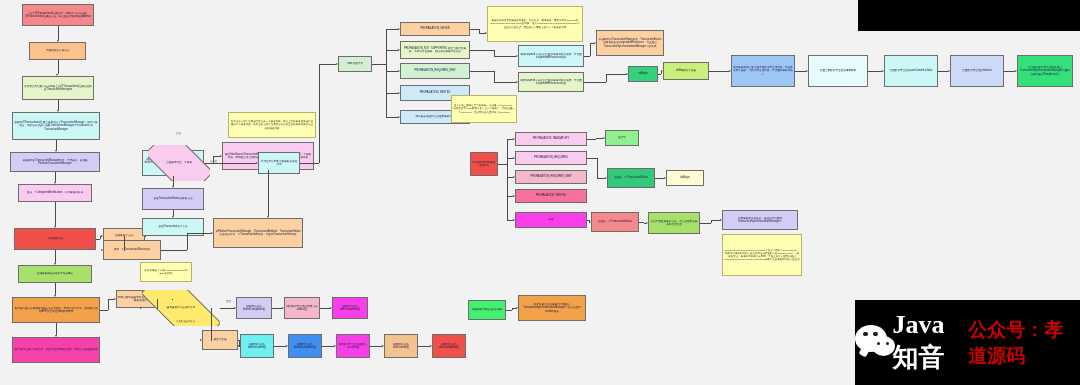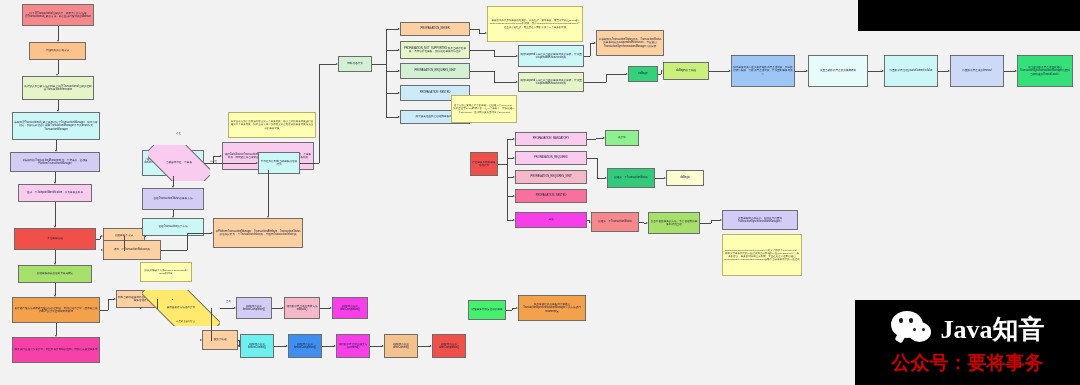--- a/index.html
+++ b/index.html
@@ -18,21 +18,21 @@
   .edge{position:absolute;background:#4a4a4a;}
   .edge.h{height:0.7px;}
   .edge.v{width:0.7px;}
   .arrow{position:absolute;width:0;height:0;}
   .arrow.r{border-left:2.2px solid #4a4a4a;border-top:1.5px solid transparent;border-bottom:1.5px solid transparent;}
   .arrow.d{border-top:2.2px solid #4a4a4a;border-left:1.5px solid transparent;border-right:1.5px solid transparent;}
   .elabel{position:absolute;font-size:2.4px;color:#333;white-space:nowrap;}
   
   #watermark{position:absolute;right:0;bottom:0;width:225px;height:85px;background:#000;
              display:flex;align-items:center;justify-content:center;}
-  .wm-inner{display:flex;flex-direction:column;align-items:center;}
+  .wm-inner{display:flex;align-items:center;}
   .wm-top{display:flex;align-items:center;gap:4px;}
   .wm-logo{position:relative;width:46px;height:40px;}
   .bubble{position:absolute;background:#fff;border-radius:50%;}
   .bub-big{width:32px;height:27px;left:0;top:2px;}
   .bub-sm{width:23px;height:20px;left:17px;top:13px;}
   .bub-big:after{content:"";position:absolute;left:5px;bottom:-4px;width:8px;height:8px;
                  background:#fff;transform:rotate(30deg);border-radius:2px;}
   .eye{position:absolute;width:4.5px;height:4.5px;background:#1a1a1a;border-radius:50%;}
   .wm-title{color:#fff;font-size:26px;font-weight:bold;letter-spacing:0px;font-family:"Liberation Serif",serif;}
   .wm-sub{color:#cc0000;font-size:19px;font-weight:bold;margin-top:1px;
@@ -454,17 +454,17 @@
         <div class="wm-logo">
           <div class="bubble bub-big"></div>
           <div class="eye" style="left:8px;top:9px;"></div>
           <div class="eye" style="left:18px;top:9px;"></div>
           <div class="bubble bub-sm"></div>
           <div class="eye" style="left:22px;top:19px;width:3.4px;height:3.4px;"></div>
           <div class="eye" style="left:31px;top:19px;width:3.4px;height:3.4px;"></div>
         </div>
         <div class="wm-title">Java知音</div>
       </div>
-      <div class="wm-sub">公众号：要将事务</div>
+      <div class="wm-sub">公众号：孝道源码</div>
     </div>
   </div>
 
 </div>
 
 </body></html>

